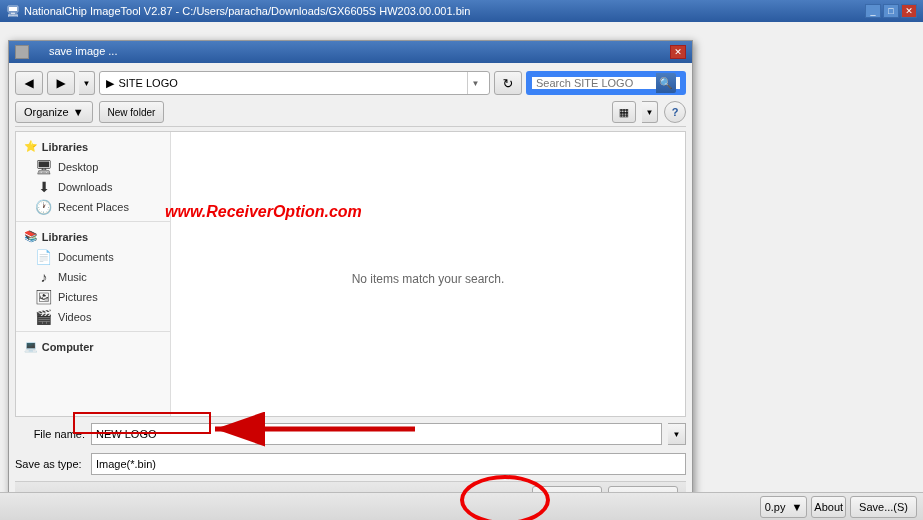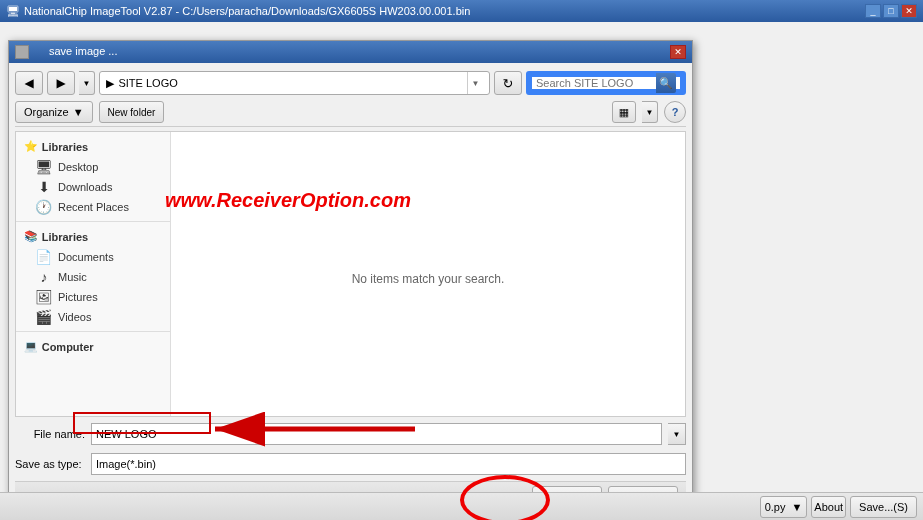--- a/index.html
+++ b/index.html
@@ -405,23 +405,23 @@
       border: 1px solid #aaa;
       border-radius: 3px;
       cursor: pointer;
       font-size: 11px;
       padding: 0 12px;
     }
 
     
     .watermark {
       position: absolute;
-      top: 167px;
+      top: 181px;
       left: 165px;
-      font-size: 20px;
+      font-size: 16px;
       font-weight: bold;
       color: #e00;
       z-index: 10;
       pointer-events: none;
       font-style: italic;
     }
 
     
     .red-arrow {
       position: absolute;

